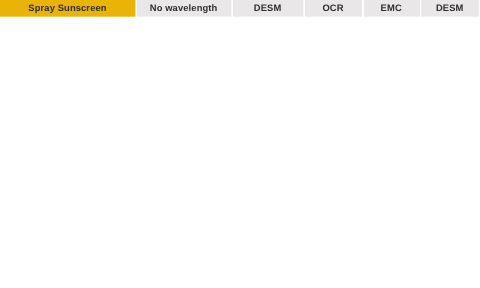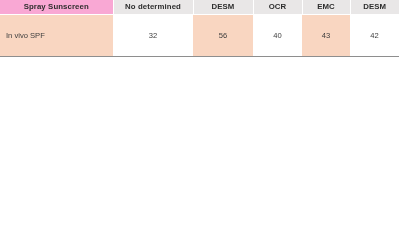--- a/index.html
+++ b/index.html
@@ -77,49 +77,41 @@
   td.label-cell {
     text-align: left;
     padding-left: 6px;
     color: #3d3d3d;
   }
 
   
   .hl { background: #f9d6c1; }
   .plain { background: #ffffff; }
 
-  th.hl-head { background: #f9a8d4; }
+  th.hl-head { background: #eab308; }
 </style>
 </head>
 <body>
 
 <div class="table-wrap">
   <table class="data-table">
     <colgroup>
       <col class="c-label">
       <col class="c-nostab">
       <col class="c-tmbp">
       <col class="c-ocr">
       <col class="c-emc">
       <col class="c-desm">
     </colgroup>
     <thead>
       <tr class="header-row">
         <th class="hl-head">Spray Sunscreen</th>
-        <th>No determined</th>
+        <th>No wavelength</th>
         <th>DESM</th>
         <th>OCR</th>
         <th>EMC</th>
         <th>DESM</th>
       </tr>
     </thead>
     <tbody>
-      <tr>
-        <td class="label-cell hl">In vivo SPF</td>
-        <td class="plain">32</td>
-        <td class="hl">56</td>
-        <td class="plain">40</td>
-        <td class="hl">43</td>
-        <td class="plain">42</td>
-      </tr>
     </tbody>
   </table>
 </div>
 
 </body></html>

